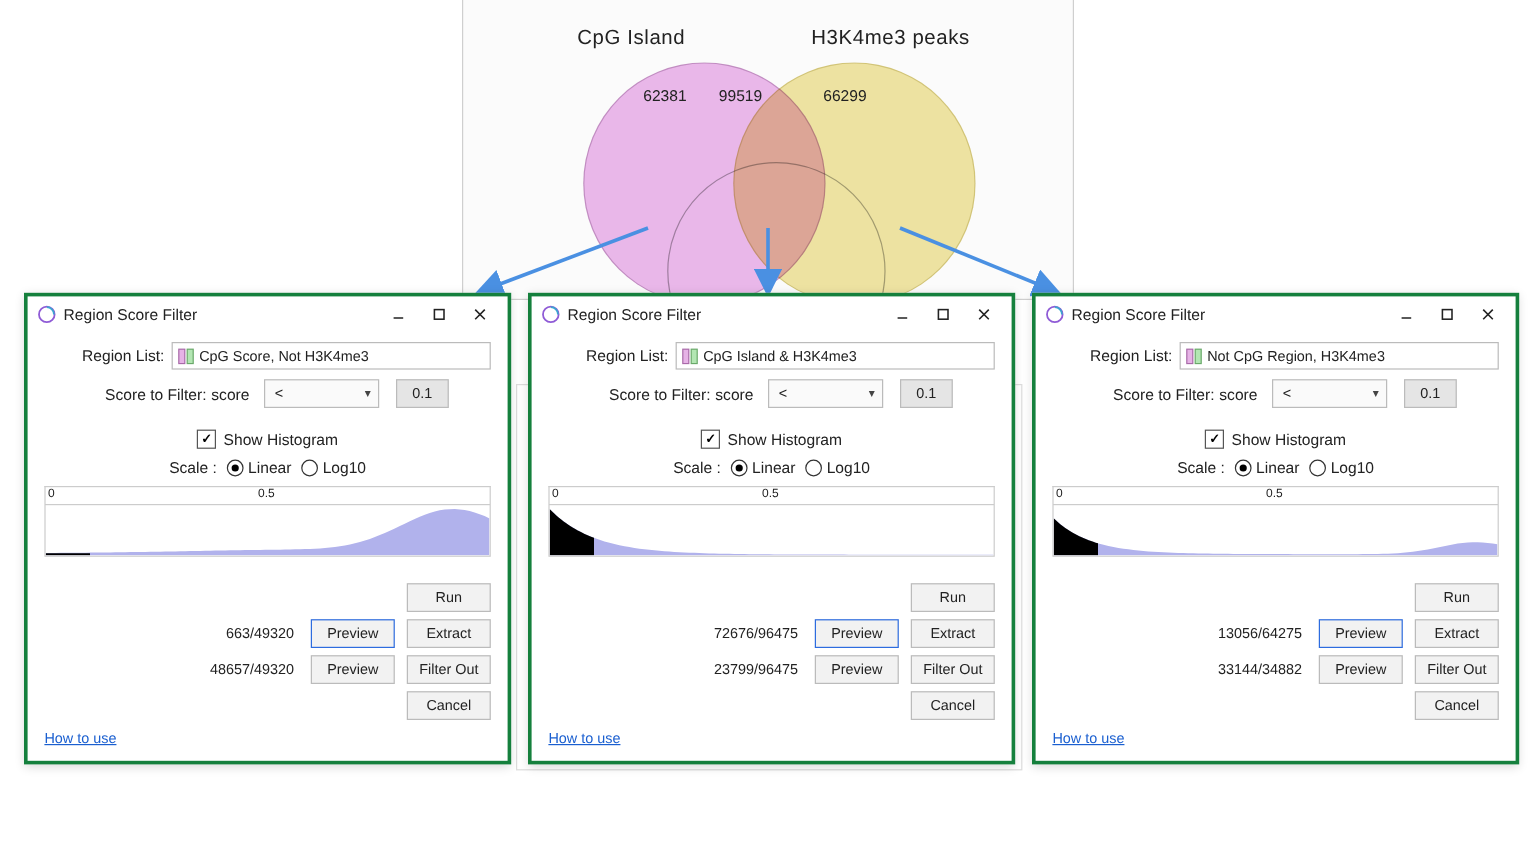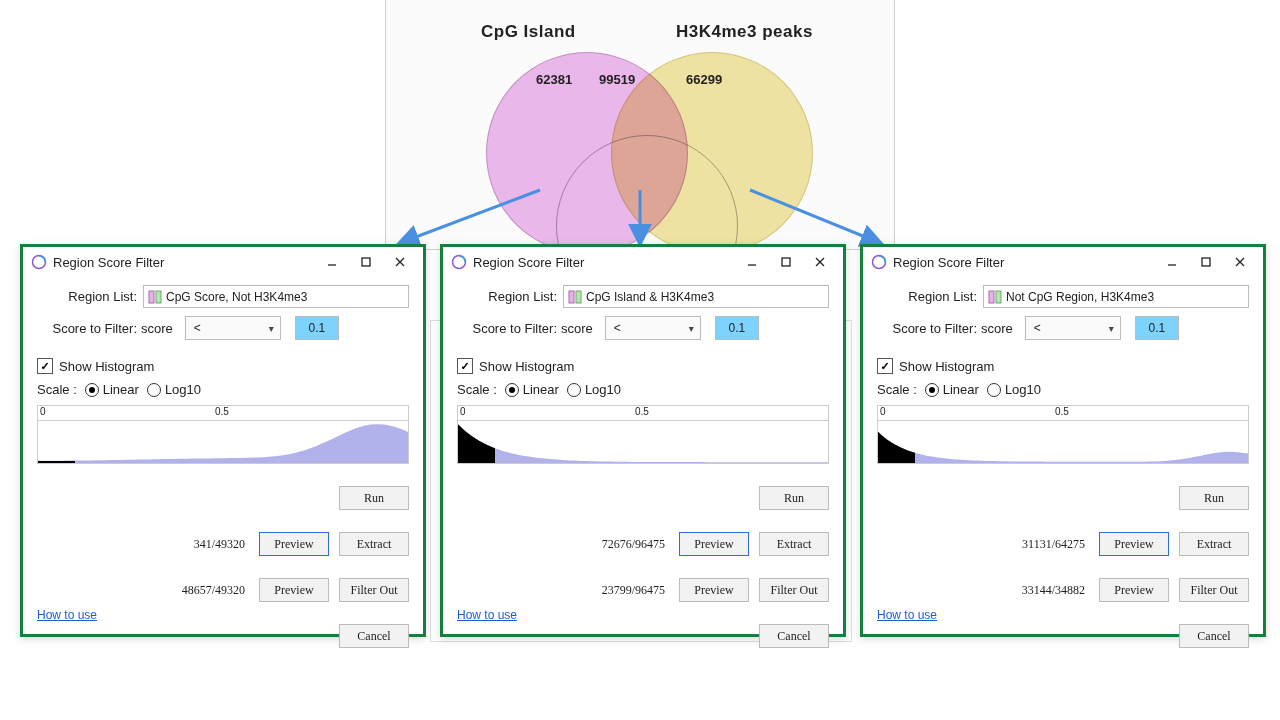--- a/index.html
+++ b/index.html
@@ -1,63 +1,63 @@
 <!DOCTYPE html>
 <html><head>
 <meta charset="utf-8">
 <style>
   html, body { margin:0; padding:0; width:1280px; height:720px; font-family:"Segoe UI","Helvetica Neue",Arial,sans-serif; font-size:13px; color:#222; background:#fff; overflow:hidden; }
   .stage { position:relative; width:1280px; height:720px; }
 
   
-  .venn-frame { position:absolute; left:385px; top:0; width:510px; height:250px; border:1px solid #cfcfcf; background:#fbfbfb; border-top:none; box-sizing:border-box;font-weight:bold; }
+  .venn-frame { position:absolute; left:385px; top:0; width:510px; height:250px; border:1px solid #cfcfcf; background:#fbfbfb; border-top:none; box-sizing:border-box; }
   .venn-label { position:absolute; font-size:17px; letter-spacing:0.5px; }
   .venn-count { position:absolute; font-size:13px; }
   .circ { position:absolute; border-radius:50%; mix-blend-mode:multiply; }
   .circA { width:200px; height:200px; background:rgba(222,130,222,0.55); border:1px solid rgba(120,60,120,0.35); }
   .circB { width:200px; height:200px; background:rgba(230,210,90,0.55); border:1px solid rgba(160,140,40,0.35); }
   .circC { width:180px; height:180px; background:rgba(255,255,255,0); border:1px solid rgba(120,120,120,0.6); }
 
   
   .arrow-svg { position:absolute; left:0; top:0; pointer-events:none; }
 
   
   .dlg { position:absolute; width:400px; height:387px; border:3px solid #15803d; background:#fff; box-shadow:0 2px 8px rgba(0,0,0,0.15); }
   .dlg-title { display:flex; align-items:center; height:30px; padding:0 6px 0 8px; font-size:13px; }
   .dlg-title .swirl { width:16px; height:16px; margin-right:6px; display:inline-block; }
   .dlg-title .spacer { flex:1; }
   .winbtn { width:34px; height:22px; display:inline-flex; align-items:center; justify-content:center; font-size:13px; font-family:Arial,sans-serif; color:#222; }
   .winbtn svg { display:block; }
 
-  .row { display:flex; align-items:center; margin:8px 14px; }
+  .row { display:flex; align-items:center; margin:8px 14px;justify-content:center; }
   .lab { width:100px; text-align:right; padding-right:6px; }
   .roField { flex:1; height:21px; border:1px solid #bbb; background:#fff; display:flex; align-items:center; padding:0 4px; font-size:12px; gap:4px; }
   .roField .rl-icon { width:14px; height:14px; display:inline-block; }
 
   .combo { width:80px; height:22px; border:1px solid #bbb; background:#fafafa; display:flex; align-items:center; justify-content:space-between; padding:0 6px 0 8px; font-size:12px; margin:0 8px; }
   .combo .chev { font-size:10px; color:#444; }
-  .numbox { width:42px; height:22px; border:1px solid #bbb; background:#7dd3fc; text-align:center; font-size:12px; display:flex; align-items:center; justify-content:center; margin-left:6px; }
+  .numbox { width:42px; height:22px; border:1px solid #bbb; background:#e5e5e5; text-align:center; font-size:12px; display:flex; align-items:center; justify-content:center; margin-left:6px; }
   .scorelab { margin-left:-2px; margin-right:4px; }
 
   .chk { width:14px; height:14px; border:1px solid #555; margin-right:6px; display:inline-flex; align-items:center; justify-content:center; font-size:11px; line-height:11px; }
   .chk.checked::after { content:"\2713"; color:#000; font-weight:bold; }
 
   .radio { width:12px; height:12px; border:1px solid #333; border-radius:50%; display:inline-flex; align-items:center; justify-content:center; margin:0 4px 0 8px; }
   .radio.sel::after { content:""; width:6px; height:6px; background:#000; border-radius:50%; }
 
   .hist-wrap { margin:4px 14px 8px 14px; }
   .hist-axis { position:relative; height:14px; border:1px solid #ccc; border-bottom:none; font-size:10px; }
   .hist-axis .t0 { position:absolute; left:2px; top:0; }
   .hist-axis .t5 { position:absolute; left:calc(50% - 8px); top:0; }
   .hist-box { height:42px; border:1px solid #ccc; position:relative; overflow:hidden; background:#fff; }
   .hist-svg { position:absolute; left:0; top:0; width:100%; height:100%; }
 
   .btn { min-width:70px; height:24px; border:1px solid #bbb; background:#f2f2f2; display:inline-flex; align-items:center; justify-content:center; font-size:12px; padding:0 8px; box-sizing:border-box; }
   .btn.primary { border:1.5px solid #2d6cdf; }
-  .btn-row { display:flex; justify-content:flex-end; gap:10px; margin:22px 14px; font-size:12px; align-items:center;font-family:Liberation Serif, serif; }
+  .btn-row { display:flex; justify-content:flex-end; gap:10px; margin:6px 14px; font-size:12px; align-items:center; }
   .count-text { text-align:right; margin-right:4px; min-width:110px; }
 
   .howto { position:absolute; left:14px; bottom:12px; color:#1a5fd0; text-decoration:underline; font-size:12px; }
 
   .bg-panel { position:absolute; left:430px; top:320px; width:420px; height:320px; border:1px solid #ddd; background:#fff; z-index:0; }
 
   .caption { position:absolute; left:100px; top:646px; font-size:17px; }
   .captitle { font-weight:600; letter-spacing:1px; margin-bottom:2px; }
 </style>
 </head>
@@ -161,21 +161,21 @@
           <path d="M0,42 L0.0,39.8 L4.2,39.8 L8.3,39.8 L12.5,39.7 L16.6,39.7 L20.8,39.7 L24.9,39.7 L29.1,39.6 L33.3,39.6 L37.4,39.5 L41.6,39.5 L45.7,39.5 L49.9,39.4 L54.0,39.4 L58.2,39.3 L62.4,39.2 L66.5,39.2 L70.7,39.1 L74.8,39.1 L79.0,39.0 L83.1,38.9 L87.3,38.8 L91.5,38.8 L95.6,38.7 L99.8,38.6 L103.9,38.5 L108.1,38.5 L112.2,38.4 L116.4,38.3 L120.6,38.2 L124.7,38.1 L128.9,38.1 L133.0,38.0 L137.2,37.9 L141.3,37.8 L145.5,37.8 L149.7,37.7 L153.8,37.6 L158.0,37.6 L162.1,37.5 L166.3,37.4 L170.4,37.4 L174.6,37.3 L178.8,37.3 L182.9,37.2 L187.1,37.2 L191.2,37.1 L195.4,37.1 L199.6,37.0 L203.7,36.9 L207.9,36.8 L212.0,36.7 L216.2,36.6 L220.3,36.4 L224.5,36.2 L228.7,36.0 L232.8,35.6 L237.0,35.2 L241.1,34.8 L245.3,34.2 L249.4,33.5 L253.6,32.7 L257.8,31.7 L261.9,30.6 L266.1,29.4 L270.2,28.1 L274.4,26.5 L278.5,24.9 L282.7,23.1 L286.9,21.3 L291.0,19.4 L295.2,17.4 L299.3,15.4 L303.5,13.4 L307.6,11.5 L311.8,9.7 L316.0,8.0 L320.1,6.5 L324.3,5.3 L328.4,4.3 L332.6,3.6 L336.7,3.3 L340.9,3.2 L345.1,3.5 L349.2,4.0 L353.4,4.9 L357.5,6.1 L361.7,7.5 L365.8,9.1 L370.0,11.0 L370,42 Z" fill="#b1b2ec"></path>
           <path d="M0,42 L0.0,40.0 L1.9,40.0 L3.9,40.0 L5.8,40.0 L7.8,40.0 L9.7,40.0 L11.7,40.0 L13.6,40.0 L15.6,40.0 L17.5,40.0 L19.5,40.0 L21.4,40.0 L23.4,40.0 L25.3,40.0 L27.3,40.0 L29.2,40.0 L31.2,40.0 L33.1,40.0 L35.1,40.0 L37.0,40.0 L37.0,42 Z" fill="#000"></path>
         </svg>
       </div>
     </div>
 
     <div class="btn-row" style="margin-top:22px;">
       <span class="btn">Run</span>
     </div>
     <div class="btn-row">
-      <span class="count-text">341/49320</span>
+      <span class="count-text">663/49320</span>
       <span class="btn primary">Preview</span>
       <span class="btn">Extract</span>
     </div>
     <div class="btn-row">
       <span class="count-text">48657/49320</span>
       <span class="btn">Preview</span>
       <span class="btn">Filter Out</span>
     </div>
     <div class="btn-row">
       <span class="btn">Cancel</span>
@@ -345,21 +345,21 @@
           <path d="M0,42 L0.0,10.8 L4.2,14.6 L8.3,17.9 L12.5,20.8 L16.6,23.3 L20.8,25.5 L24.9,27.4 L29.1,29.1 L33.3,30.6 L37.4,31.9 L41.6,33.0 L45.7,34.0 L49.9,34.9 L54.0,35.6 L58.2,36.3 L62.4,36.8 L66.5,37.3 L70.7,37.8 L74.8,38.2 L79.0,38.5 L83.1,38.8 L87.3,39.0 L91.5,39.3 L95.6,39.5 L99.8,39.6 L103.9,39.8 L108.1,39.9 L112.2,40.0 L116.4,40.1 L120.6,40.2 L124.7,40.3 L128.9,40.3 L133.0,40.4 L137.2,40.4 L141.3,40.5 L145.5,40.5 L149.7,40.6 L153.8,40.6 L158.0,40.6 L162.1,40.6 L166.3,40.7 L170.4,40.7 L174.6,40.7 L178.8,40.7 L182.9,40.7 L187.1,40.7 L191.2,40.7 L195.4,40.7 L199.6,40.8 L203.7,40.8 L207.9,40.8 L212.0,40.8 L216.2,40.8 L220.3,40.8 L224.5,40.8 L228.7,40.8 L232.8,40.8 L237.0,40.8 L241.1,40.8 L245.3,40.8 L249.4,40.8 L253.6,40.8 L257.8,40.7 L261.9,40.7 L266.1,40.7 L270.2,40.6 L274.4,40.5 L278.5,40.4 L282.7,40.2 L286.9,40.0 L291.0,39.6 L295.2,39.3 L299.3,38.8 L303.5,38.2 L307.6,37.6 L311.8,36.9 L316.0,36.1 L320.1,35.2 L324.3,34.4 L328.4,33.5 L332.6,32.7 L336.7,32.0 L340.9,31.4 L345.1,31.0 L349.2,30.8 L353.4,30.8 L357.5,31.0 L361.7,31.4 L365.8,31.9 L370.0,32.6 L370,42 Z" fill="#b1b2ec"></path>
           <path d="M0,42 L0.0,10.8 L1.9,12.6 L3.9,14.4 L5.8,16.0 L7.8,17.5 L9.7,18.9 L11.7,20.3 L13.6,21.5 L15.6,22.7 L17.5,23.8 L19.5,24.8 L21.4,25.8 L23.4,26.7 L25.3,27.6 L27.3,28.4 L29.2,29.2 L31.2,29.9 L33.1,30.5 L35.1,31.2 L37.0,31.8 L37.0,42 Z" fill="#000"></path>
         </svg>
       </div>
     </div>
 
     <div class="btn-row" style="margin-top:22px;">
       <span class="btn">Run</span>
     </div>
     <div class="btn-row">
-      <span class="count-text">31131/64275</span>
+      <span class="count-text">13056/64275</span>
       <span class="btn primary">Preview</span>
       <span class="btn">Extract</span>
     </div>
     <div class="btn-row">
       <span class="count-text">33144/34882</span>
       <span class="btn">Preview</span>
       <span class="btn">Filter Out</span>
     </div>
     <div class="btn-row">
       <span class="btn">Cancel</span>

